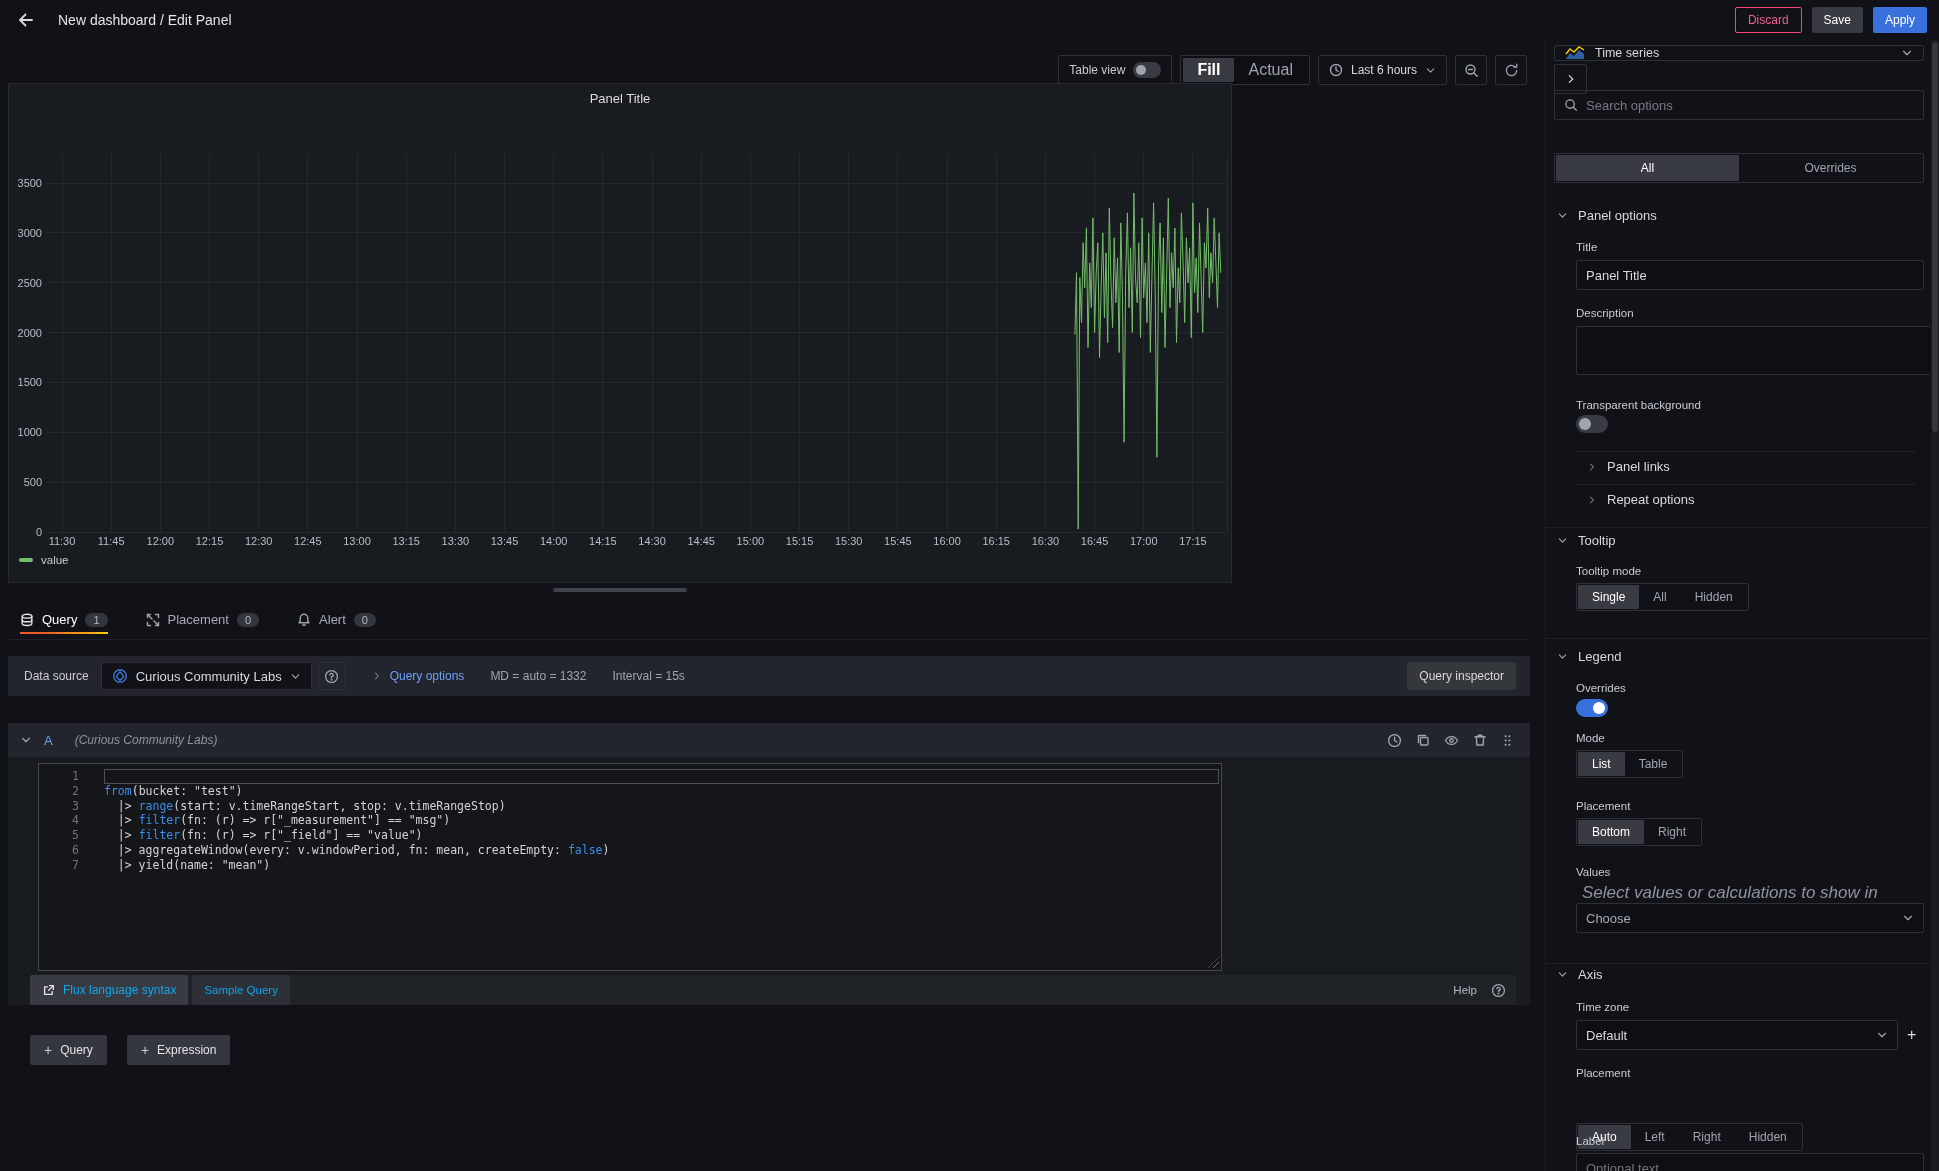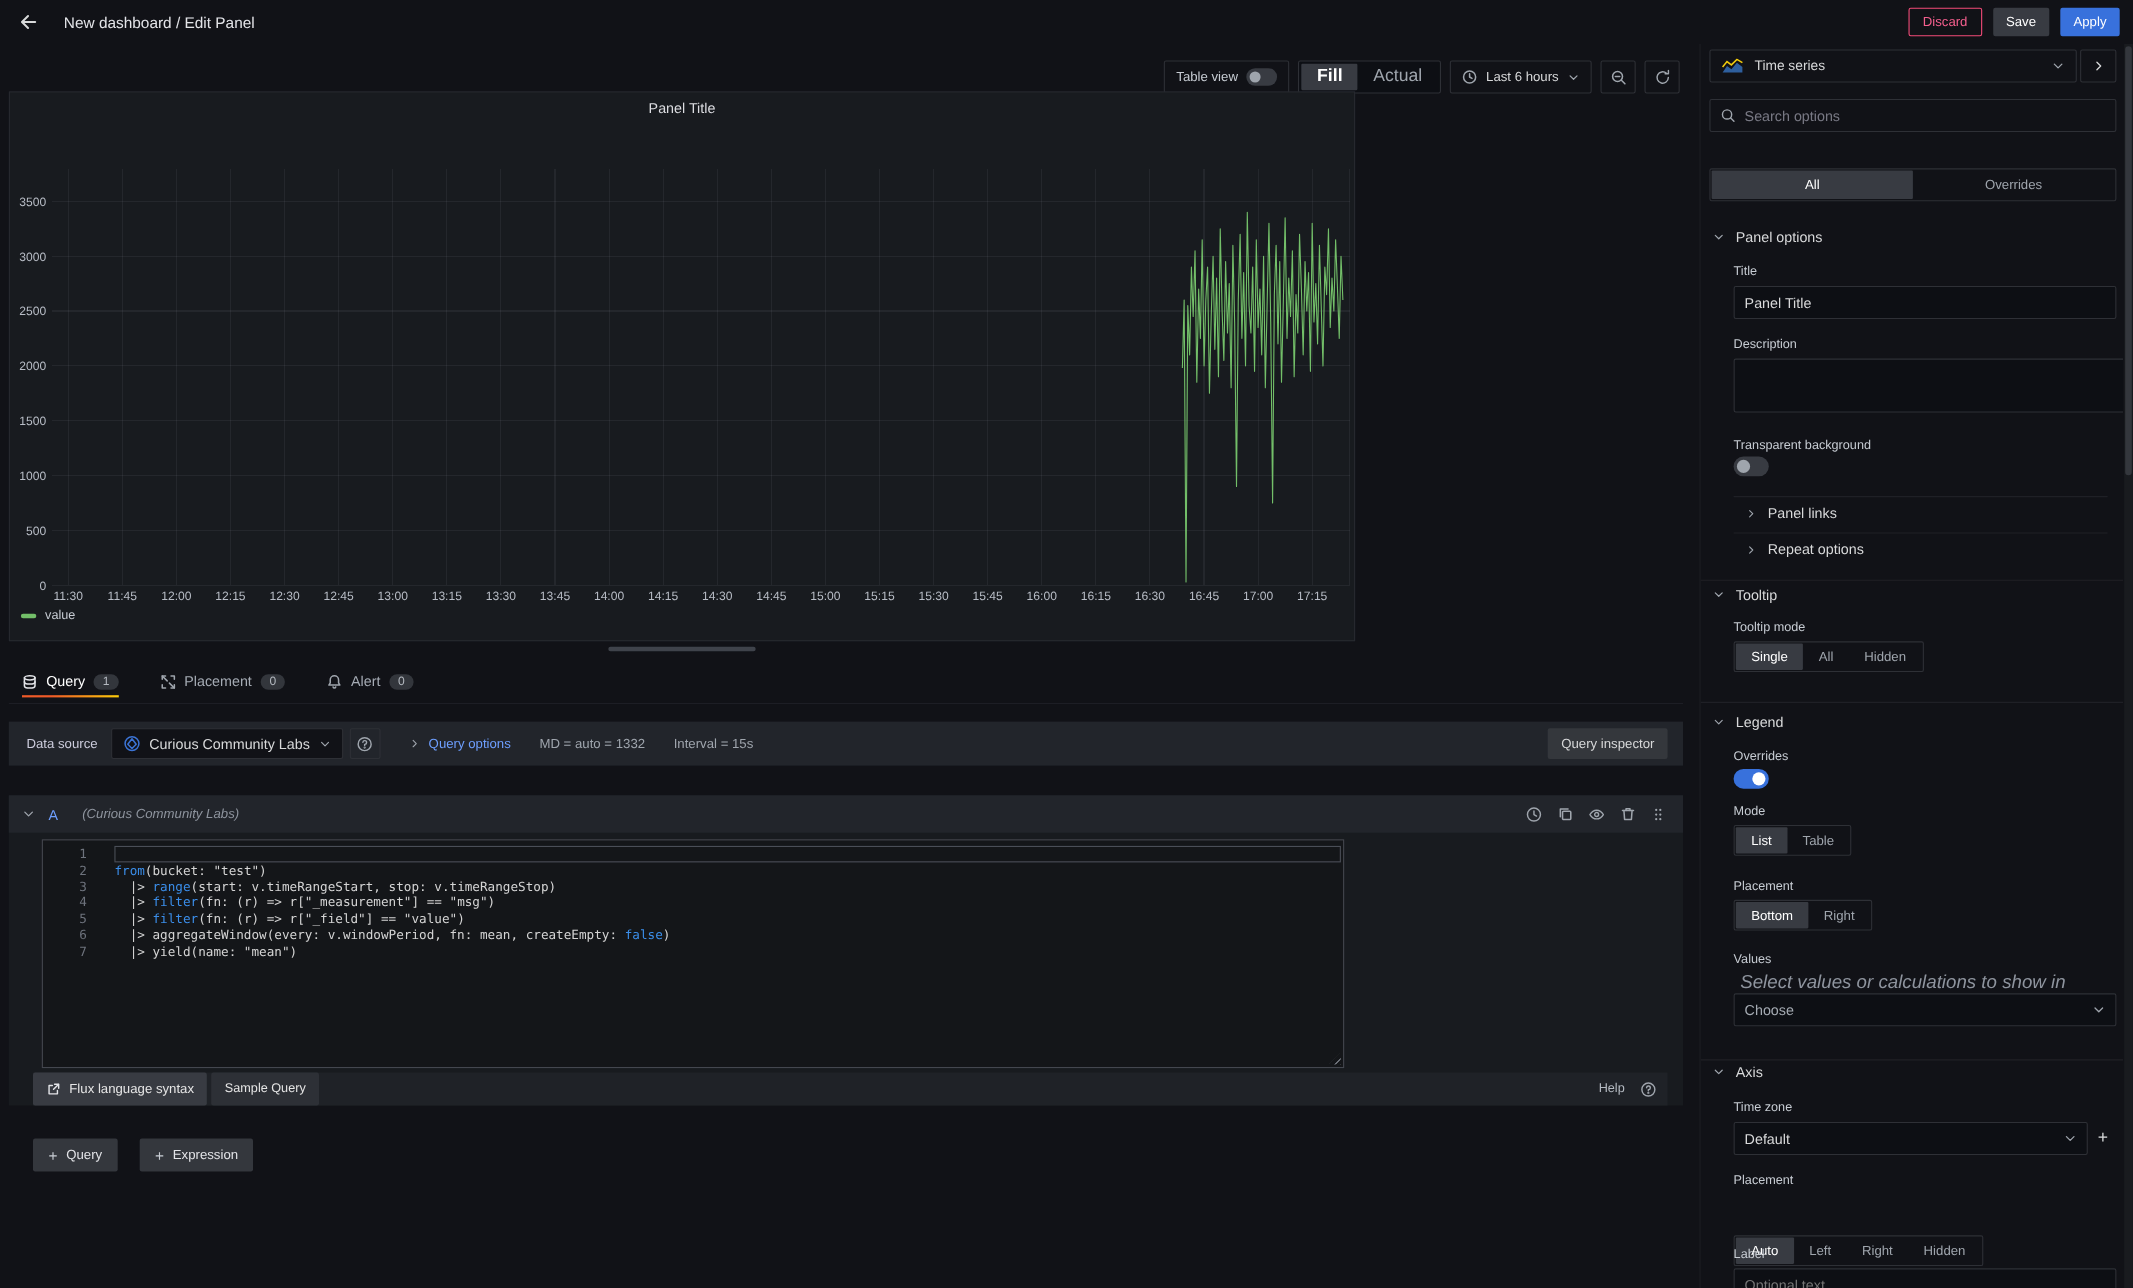--- a/index.html
+++ b/index.html
@@ -89,38 +89,38 @@
   .q-ln { width: 40px; text-align: right; color: #6e737d; padding-right: 0; flex: none; user-select: none; }
   .q-lc { flex: 1; margin-left: 25px; white-space: pre; color: #d4d4d4; }
   .q-row.cur .q-lc { border: 1px solid #4a4e57; margin-right: 2px; }
   .q-lc .k { color: #3b8eea; }
   .q-resize { position: absolute; right: 2px; bottom: 2px; width: 11px; height: 11px;
               background: repeating-linear-gradient(135deg, transparent 0 3px, #6c7078 3px 4px);
               clip-path: polygon(100% 0, 100% 100%, 0 100%); cursor: nwse-resize; }
   .q-footer { position: absolute; top: 252px; left: 22px; right: 14px; height: 30px; background: #1f2227;
               display: flex; align-items: center; }
   .qf-btn { height: 30px; display: flex; align-items: center; gap: 8px; padding: 0 12px; border-radius: 2px;
-            font-weight: 500; color: #e5e5e5; cursor: pointer; }
+            font-weight: 500; color: #0ea5e9; cursor: pointer; }
   .qf-btn.flux { background: #383b42; }
   .qf-btn.sample { background: #2d3036; font-size: 11.5px; margin-left: 4px; }
   .qf-help { margin-left: auto; display: flex; align-items: center; gap: 14px; padding-right: 10px;
              color: #b4bac1; font-size: 11.5px; cursor: pointer; }
 
   .add-row { position: absolute; top: 995px; left: 30px; display: flex; gap: 20px; }
   .add-btn { height: 30px; background: #34373d; border-radius: 2px; display: flex; align-items: center; gap: 8px;
              padding: 0 14px; color: #e3e4e8; font-weight: 500; cursor: pointer; }
   .plus { color: #c7ccd3; font-size: 14px; font-weight: 400; }
 
   
   .sidebar { position: absolute; left: 1545px; top: 40px; width: 385px; height: 1131px;
              border-left: 1px solid rgba(204,204,220,0.06); overflow: hidden; }
   .sb-scrollbar { position: absolute; left: 1931px; top: 40px; width: 8px; height: 1131px; background: #191b1f; }
   .sb-thumb { position: absolute; top: 2px; left: 1px; width: 6px; height: 390px; background: #34373d; border-radius: 3px; }
   .sb-abs { position: absolute; left: 30px; right: 6px; }
-  .viz-row { position: absolute; top: 5px; left: 8px; right: 6px; display: flex; gap: 3px; }
+  .viz-row { position: absolute; top: 5px; left: 8px; right: 6px; display: flex; gap: 3px; flex-direction: column; }
   .viz-sel { flex: 1; height: 30px; border: 1px solid #2e3036; border-radius: 2px; display: flex; align-items: center;
              gap: 10px; padding: 0 10px; cursor: pointer; }
   .viz-name { font-weight: 500; color: #d8d9da; font-size: 12.5px; }
   .viz-caret { margin-left: auto; display: flex; }
   .viz-collapse { width: 33px; height: 30px; border: 1px solid #2e3036; border-radius: 2px;
                   display: flex; align-items: center; justify-content: center; cursor: pointer; }
   .search-box { position: absolute; top: 50px; left: 8px; right: 6px; height: 30px; border: 1px solid #2e3036;
                 border-radius: 2px; display: flex; align-items: center; gap: 8px; padding: 0 9px; }
   .search-box input { background: transparent; border: none; outline: none; color: #d8d9da; font-size: 13px;
                       font-family: inherit; flex: 1; }

